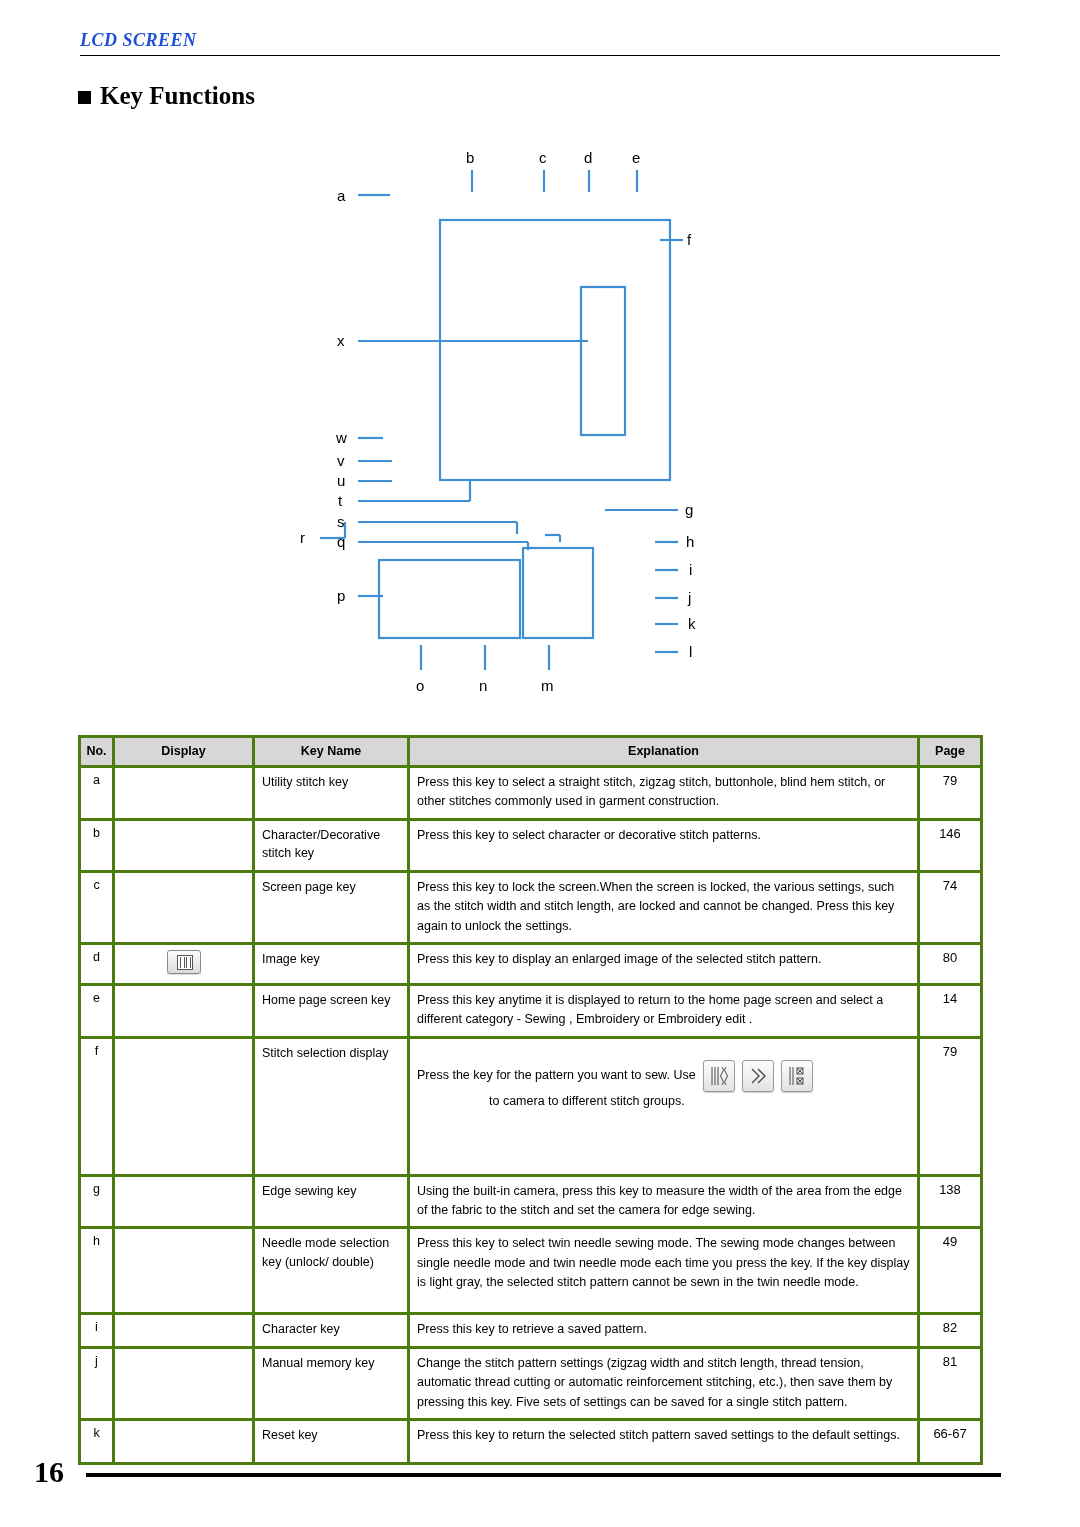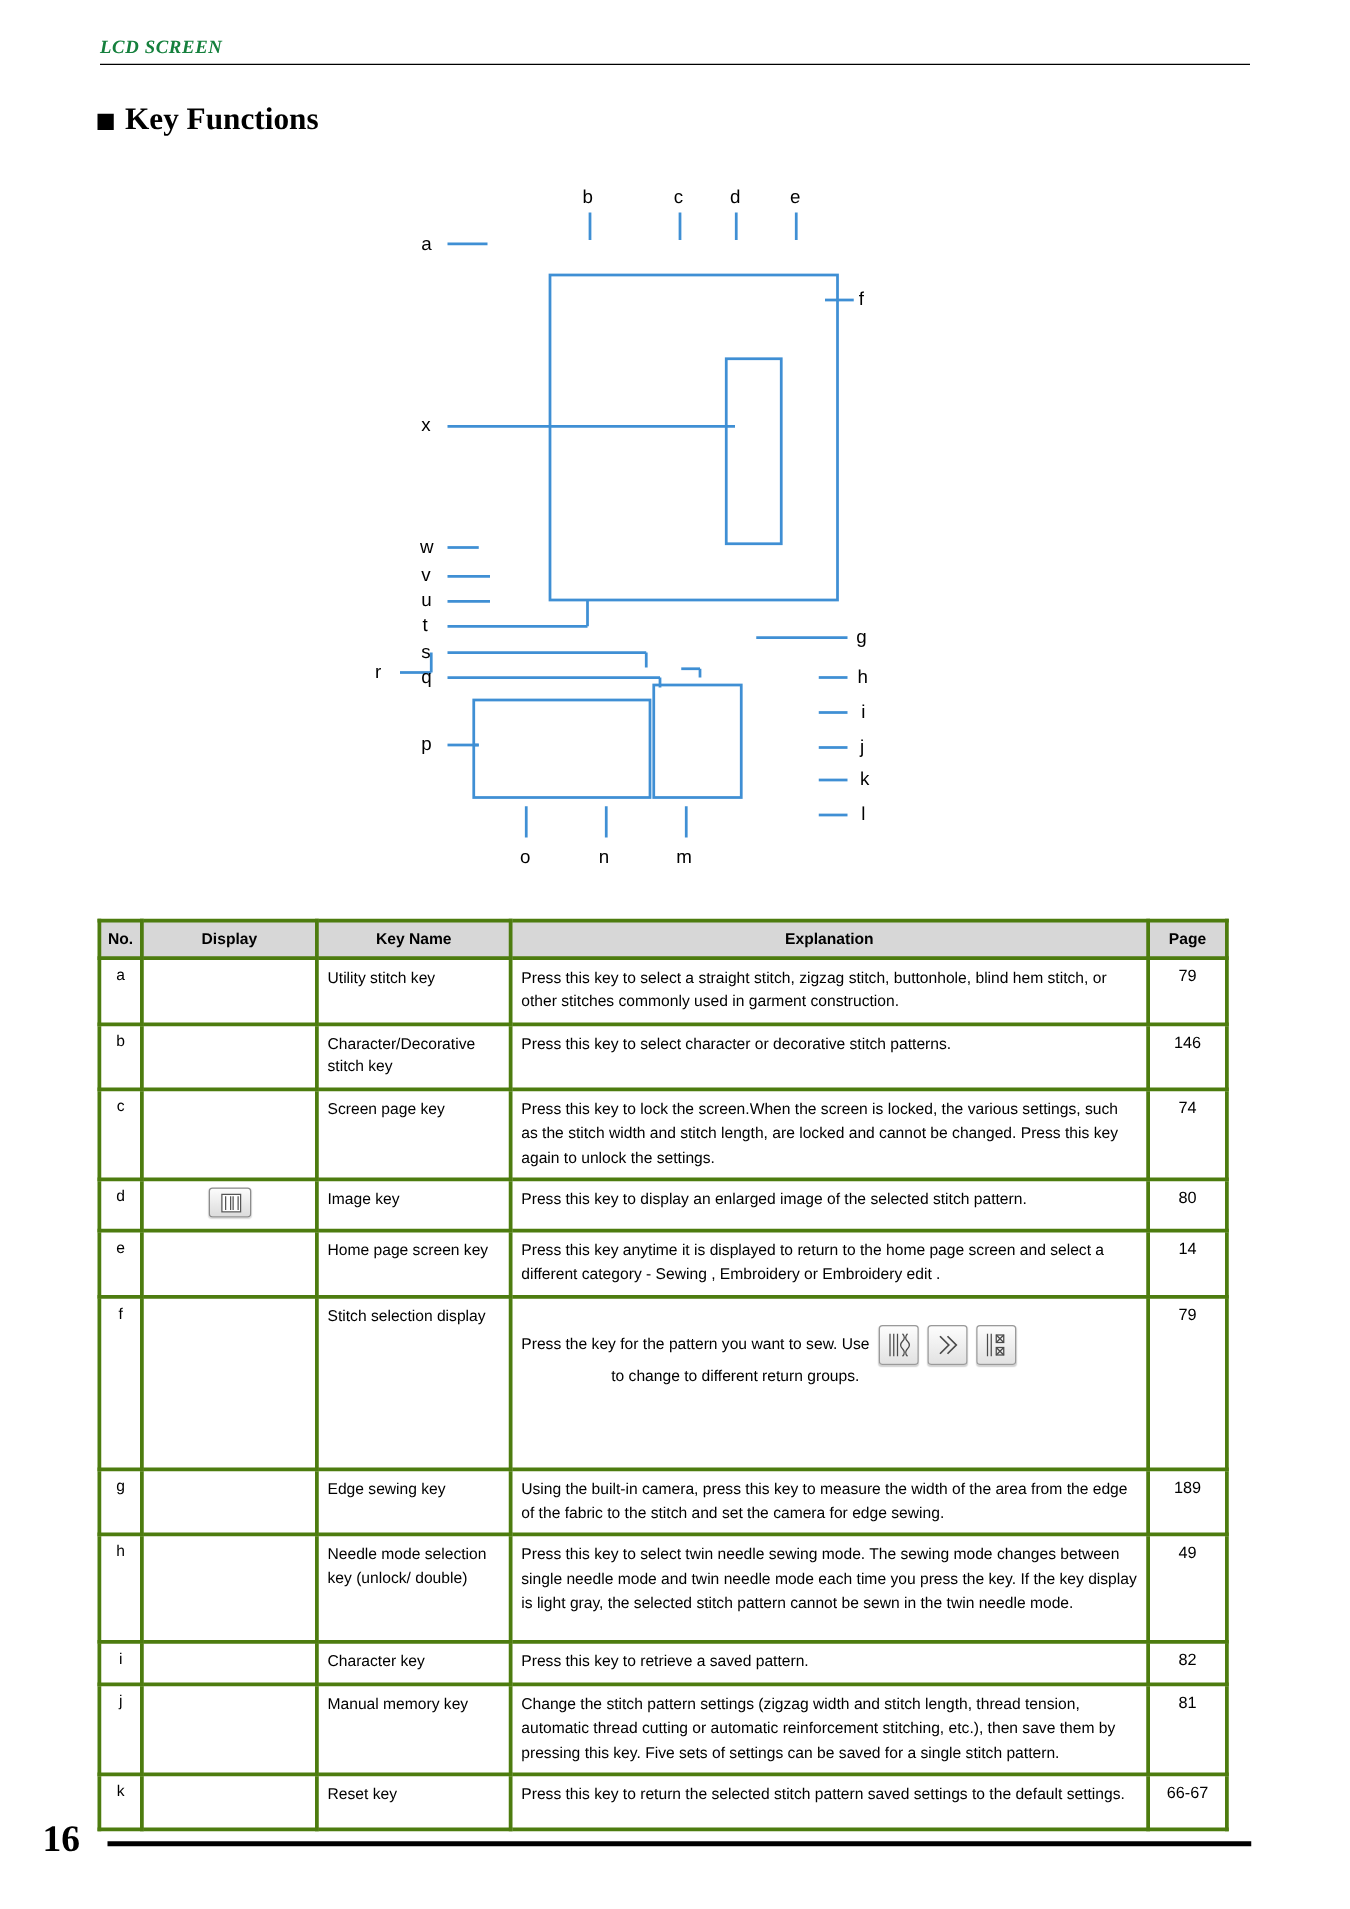--- a/index.html
+++ b/index.html
@@ -20,23 +20,23 @@
   .page-header {
     position: absolute;
     left: 80px;
     top: 30px;
     width: 920px;
   }
   .page-header .hdr-text {
     font-family: "Liberation Serif", serif;
     font-style: italic;
     font-weight: bold;
-    font-size: 15px;
+    font-size: 18px;
     letter-spacing: 0.5px;
-    color: #15803d;
+    color: #1d4ed8;
     padding-bottom: 4px;
   }
   .page-header .hdr-rule {
     border-bottom: 1.5px solid #000;
     width: 920px;
   }
 
   
   .section-title {
     position: absolute;
@@ -391,32 +391,32 @@
                 <svg width="30" height="30" viewBox="0 0 30 30">
                   <g stroke="#4a4a4a" stroke-width="1" fill="none">
                     <path d="M8 6 L8 24 M11 6 L11 24"></path>
                     <path d="M15 7 L21 13 M21 7 L15 13 M15 17 L21 23 M21 17 L15 23"></path>
                     <rect x="15" y="7" width="6" height="6"></rect>
                     <rect x="15" y="17" width="6" height="6"></rect>
                   </g>
                 </svg>
               </span>
             </span>
-            <span class="expl-f-line2">to change to different return groups.</span>
+            <span class="expl-f-line2">to camera to different stitch groups.</span>
           </span>
         </td>
         <td class="c-page">79</td>
       </tr>
 
       <tr style="height:48px;">
         <td class="c-no">g</td>
         <td class="c-disp"></td>
         <td class="c-name">Edge sewing key</td>
         <td class="c-expl">Using the built-in camera, press this key to measure the width of the area from the edge of the fabric to the stitch and set the camera for edge sewing.</td>
-        <td class="c-page">189</td>
+        <td class="c-page">138</td>
       </tr>
 
       <tr style="height:86px;">
         <td class="c-no">h</td>
         <td class="c-disp"></td>
         <td class="c-name">Needle mode selection key (unlock/ double)</td>
         <td class="c-expl">Press this key to select twin needle sewing mode. The sewing mode changes between single needle mode and twin needle mode each time you press the key. If the key display is light gray, the selected stitch pattern cannot be sewn in the twin needle mode.</td>
         <td class="c-page">49</td>
       </tr>
 

